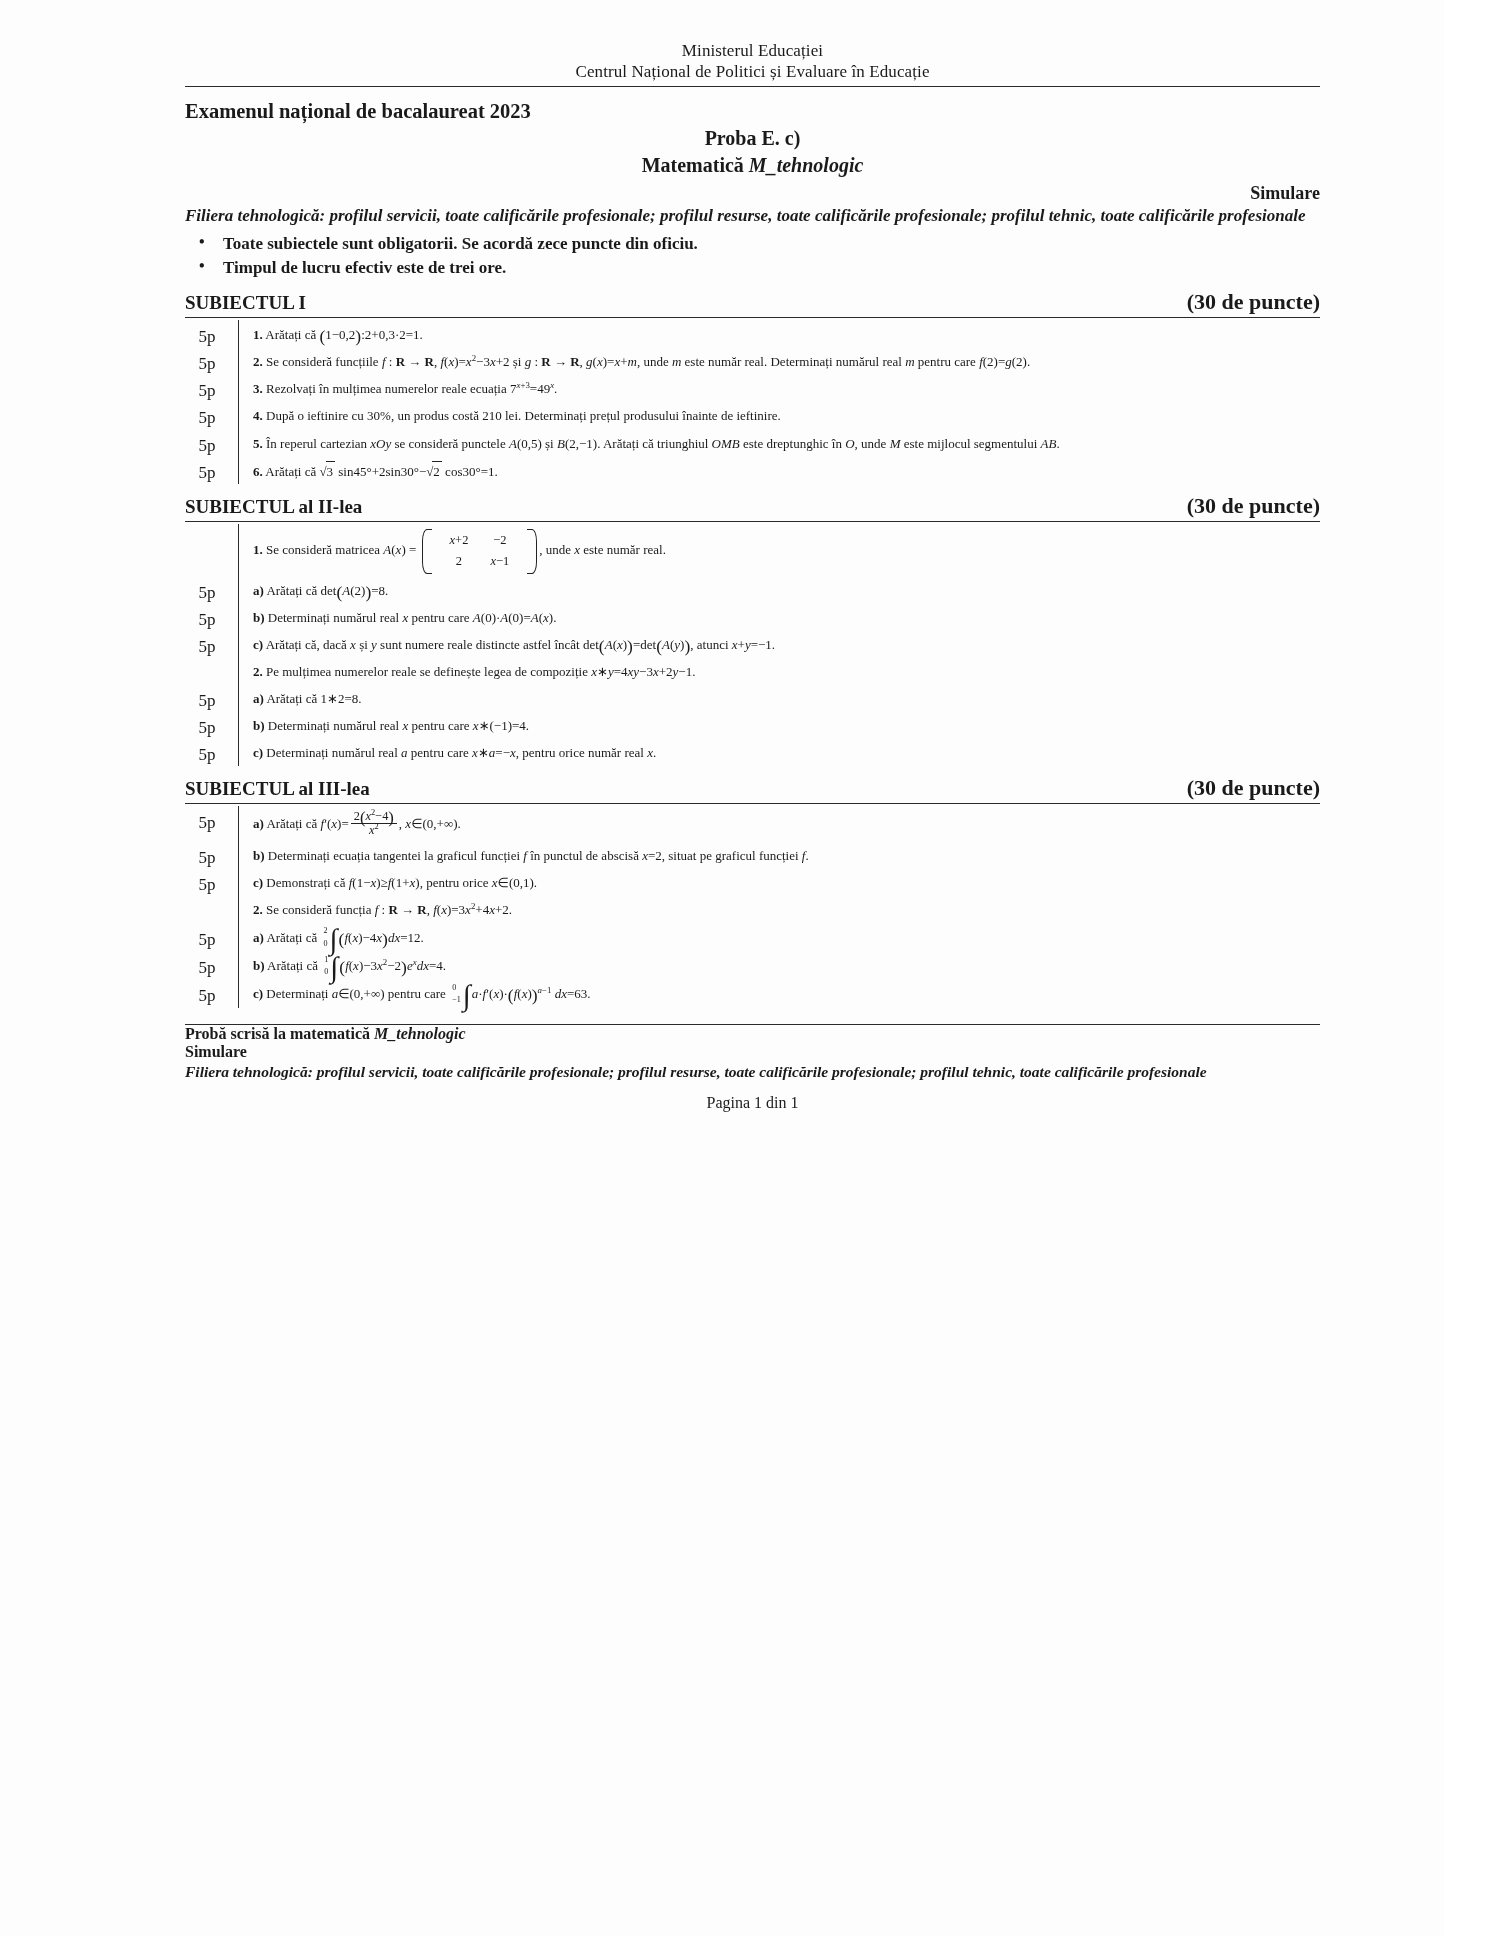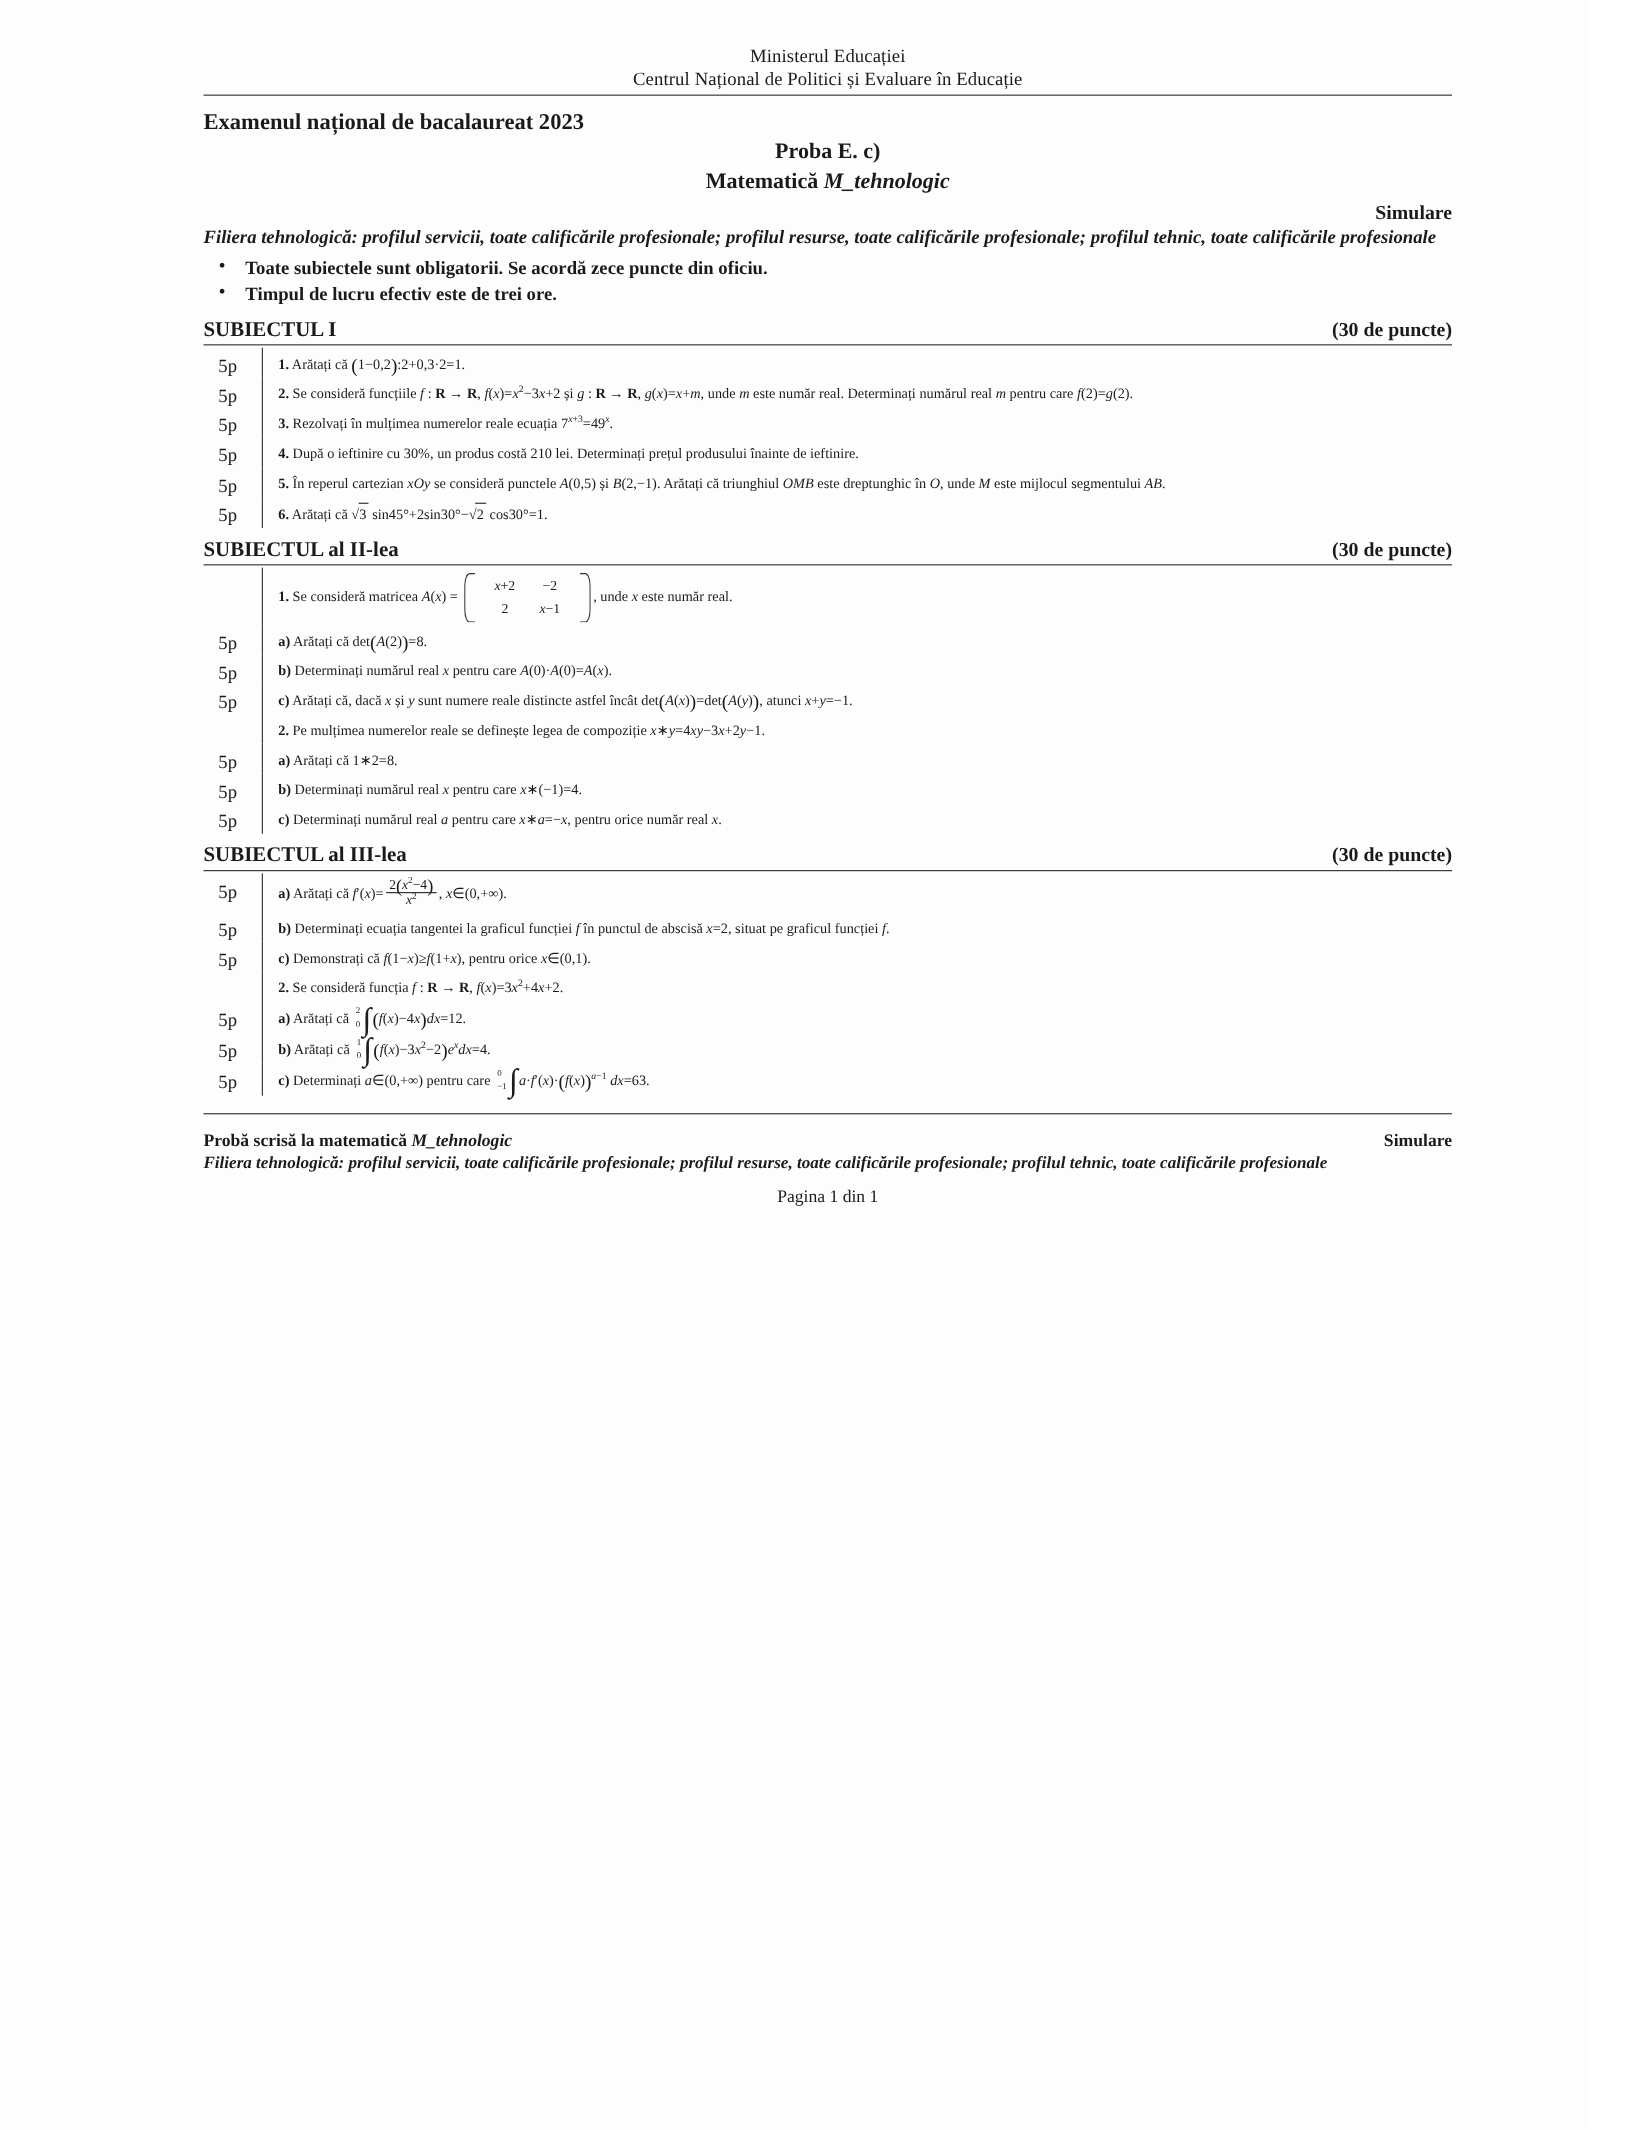--- a/index.html
+++ b/index.html
@@ -93,21 +93,21 @@
   
   .sect {
     display: flex;
     justify-content: space-between;
     align-items: baseline;
     font-weight: bold;
     font-size: 19px;
     margin-top: 9px;
     gap: 15px;
   }
-  .sect .pts { font-size: 18px; }
+  .sect .pts { font-size: 22px; }
   .sect-rule {
     border-bottom: 1.8px solid #2a2a2a;
     margin-top: 2px;
   }
 
   
   .block { margin-top: 2px; }
   .row {
     display: flex;
     align-items: stretch;
@@ -222,21 +222,22 @@
   
   .foot-rule {
     border-bottom: 1.6px solid #2a2a2a;
     margin-top: 16px;
   }
   .foot-top {
     display: flex;
     justify-content: space-between;
     font-size: 16px;
     font-weight: bold;
-    margin-top: 16px;
+    margin-top: 0;
+    flex-direction: column;
   }
   .foot-top .fl i { font-style: italic; }
   .foot-sub {
     font-size: 15.5px;
     font-style: italic;
     font-weight: bold;
     line-height: 1.3;
     margin-top: 1px;
   }
   .foot-page {

